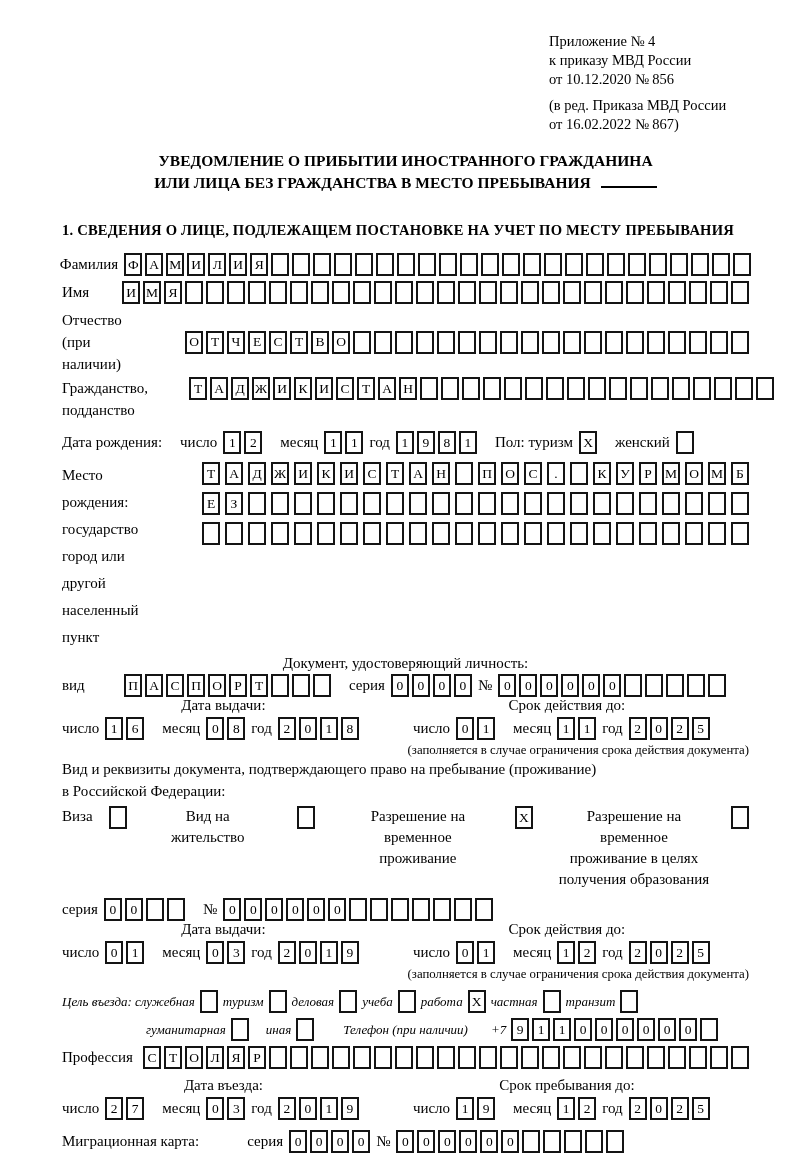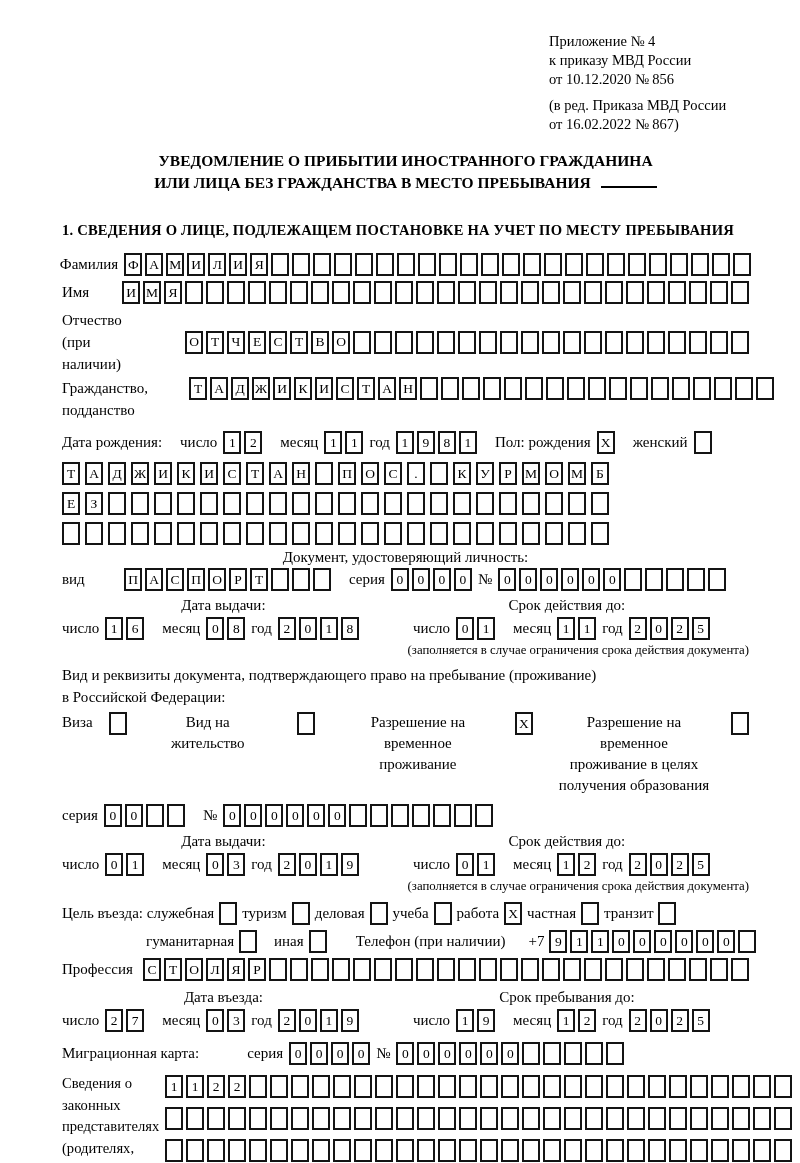--- a/index.html
+++ b/index.html
@@ -30,25 +30,25 @@
   .dategrid{display:flex;}
   .datecol-l{width:47%;}
   .datecol-r{width:53%;}
   .datehead{text-align:center;font-size:15px;margin-bottom:3px;}
   .datefields{display:flex;align-items:center;gap:6px;}
   .note{font-size:12.8px;text-align:right;margin-top:3px;}
 
   .cbgroup{display:flex;align-items:flex-start;gap:16px;}
   .cbtext{font-size:15px;line-height:21px;text-align:center;}
 
-  .mt2{margin-top:2px;}.mt4{margin-top:4px;}.mt5{margin-top:5px;align-items:center;}.mt6{margin-top:6px;align-items:center;}
+  .mt2{margin-top:2px;}.mt4{margin-top:4px;}.mt5{margin-top:5px;align-items:center;}.mt6{align-items:center;}
   .mt8{margin-top:8px;}.mt10{margin-top:10px;}.mt14{margin-top:14px;justify-content:center;}
 
   .purpose-row{display:flex;align-items:center;gap:5px;flex-wrap:nowrap;}
-  .purpose-row .lbl{font-size:15px;}
+  .purpose-row .lbl{font-size:13px;font-style:italic;}
   .indent{padding-left:84px;}
 
   .repr{display:flex;align-items:flex-start;gap:6px;}
   .repr .lbl-block{width:100px;font-size:14.6px;line-height:21.5px;}
 </style>
 </head>
 <body>
 
 <div class="page">
 
@@ -225,31 +225,37 @@
         <span class="cell">1</span>
         <span class="cell">1</span>
       </span>
     <span class="lbl">год</span>
     <span class="cells">
         <span class="cell">1</span>
         <span class="cell">9</span>
         <span class="cell">8</span>
         <span class="cell">1</span>
       </span>
-    <span class="lbl sp">Пол: рождения</span>
+    <span class="lbl sp">Пол: туризм</span>
     <span class="cells">
         <span class="cell">X</span>
       </span>
     <span class="lbl sp">женский</span>
     <span class="cells">
         <span class="cell"></span>
       </span>
   </div>
 
   <div class="row row-top mt8">
+    <span class="lbl-block" style="width:132px;line-height:27px">
+      <div>Место рождения:</div>
+      <div>государство</div>
+      <div>город или другой</div>
+      <div>населенный пункт</div>
+    </span>
     <span class="stack">
       <span class="cells" style="gap:5px">
           <span class="cell">Т</span>
           <span class="cell">А</span>
           <span class="cell">Д</span>
           <span class="cell">Ж</span>
           <span class="cell">И</span>
           <span class="cell">К</span>
           <span class="cell">И</span>
           <span class="cell">С</span>

